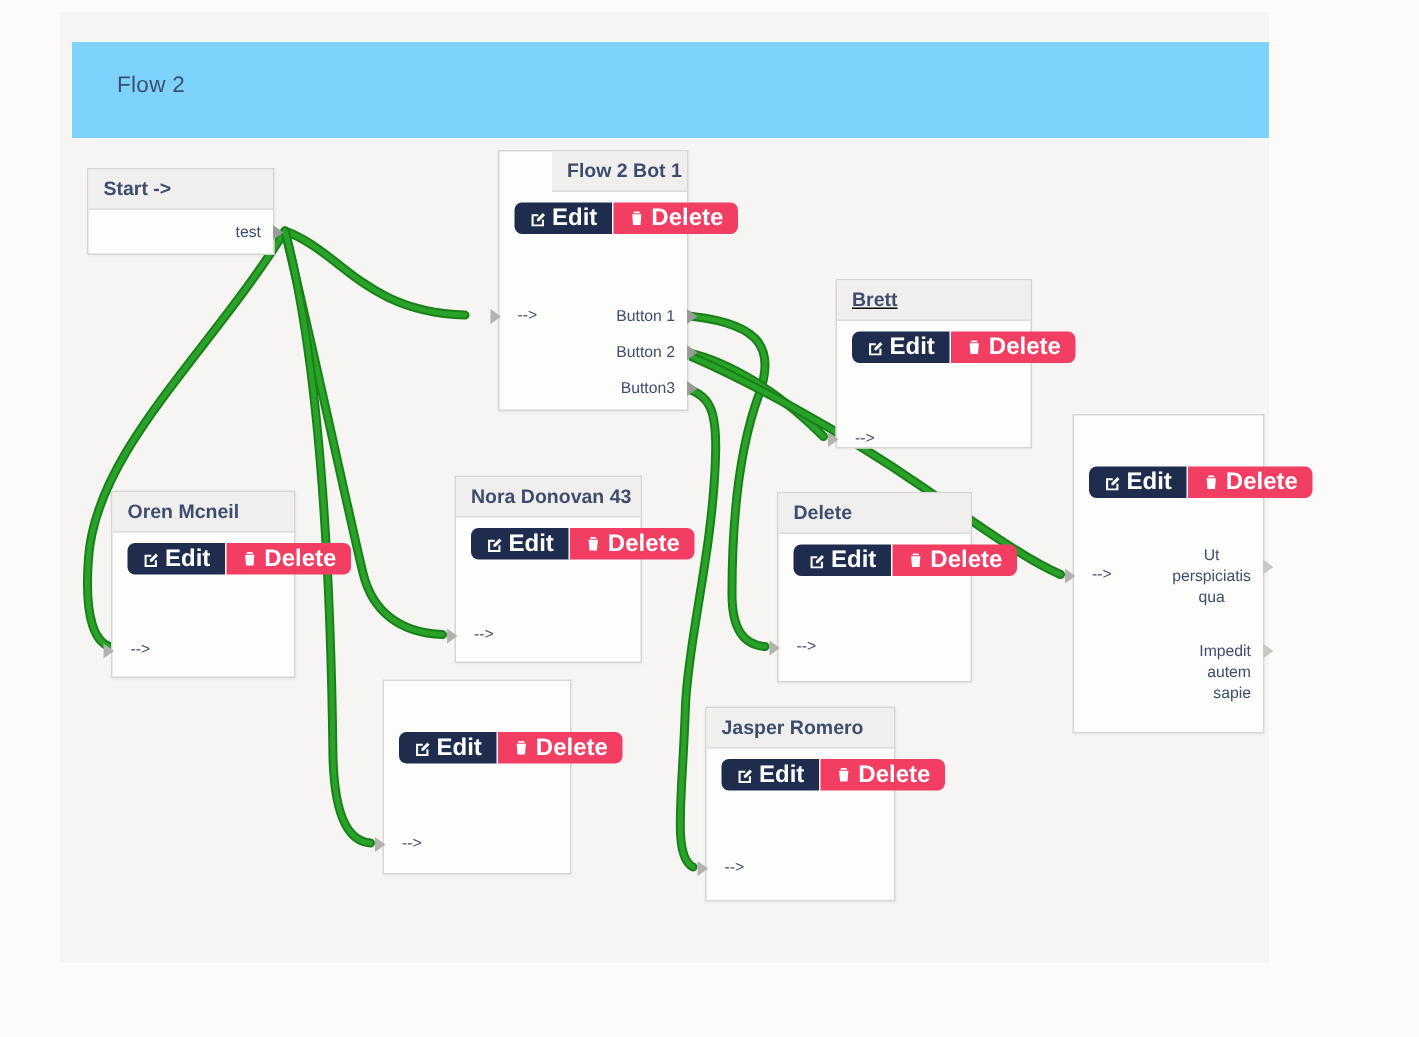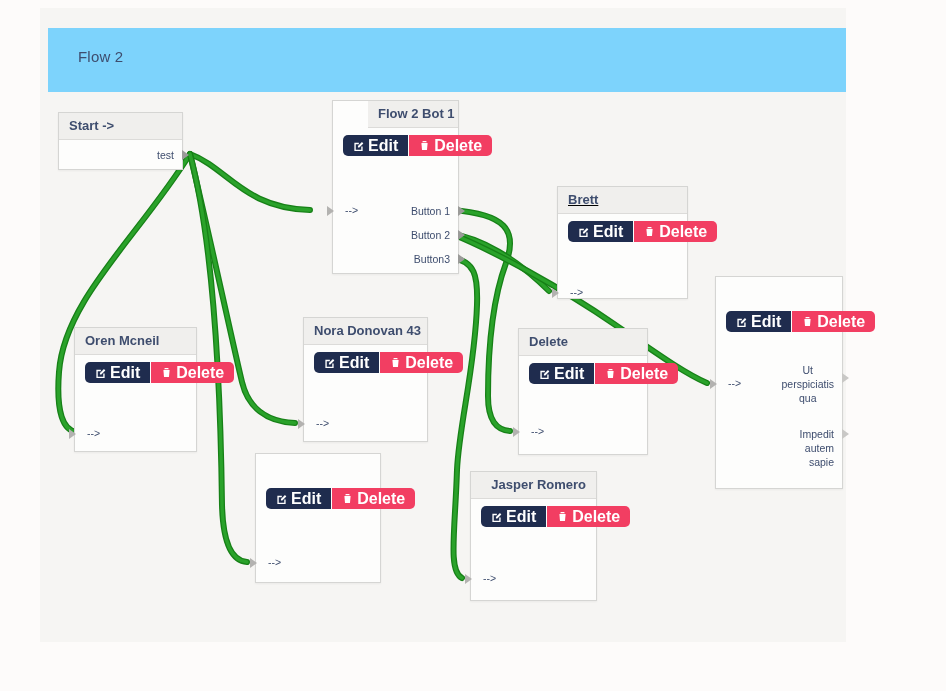--- a/index.html
+++ b/index.html
@@ -268,21 +268,21 @@
               <path d="M5.5 1.5h5l.8 1.7H4.7z" fill="#fff"></path>
               <path d="M3.5 4.2h9l-.9 10.3H4.4z" fill="#fff"></path>
             </svg>
           </span>
           <span>Delete</span>
         </div>
       </div>
       <div class="port-label in" style="top: 101px;">--&gt;</div>
       <div class="conn in" style="top: 104px;"></div>
     </div>
-    <div class="node-card" style="left: 470px; top: 471px; width: 127px; height: 130px; text-align: right;">
+    <div class="node-card" style="left: 470px; top: 471px; width: 127px; height: 130px;">
       <div class="node-header">Jasper Romero</div>
       <div class="btn-group" style="top: 34px;">
         <div class="btn edit">
           <span>
             <svg viewBox="0 0 16 16">
               <path d="M2 4h6.5v2H4v8h8v-4.5h2V16H2z" fill="#fff"></path>
               <path d="M7.2 8.8 13 3l2 2-5.8 5.8H7.2z" fill="#fff"></path>
             </svg>
           </span>
           <span>Edit</span>

